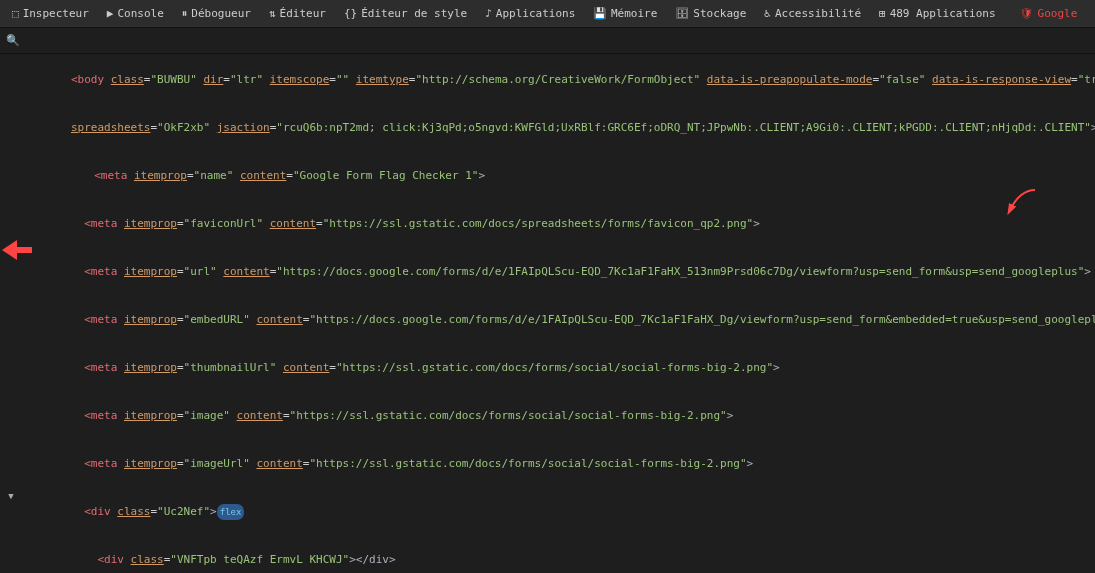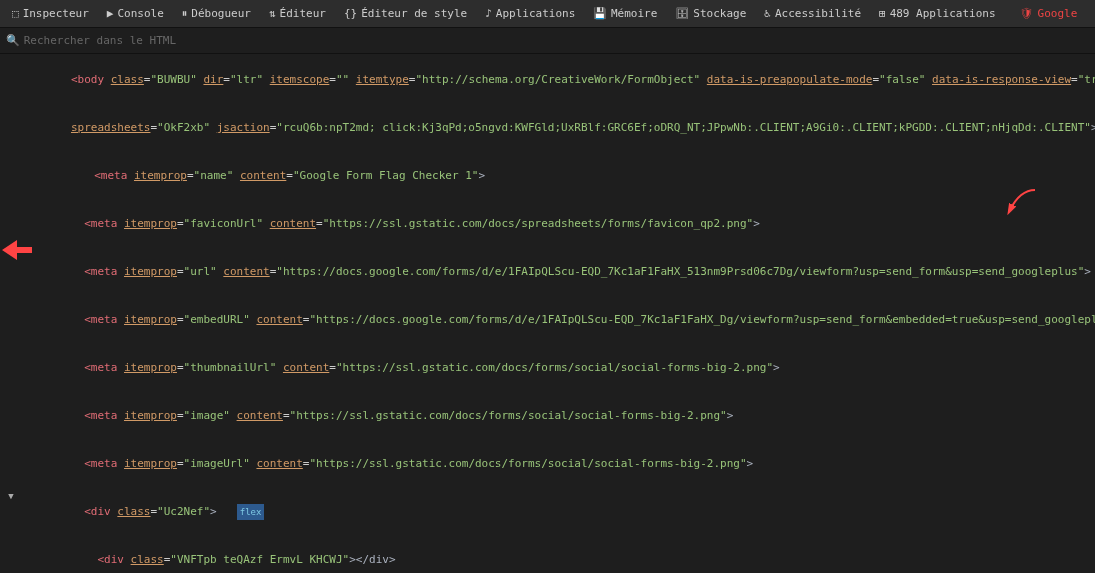--- a/index.html
+++ b/index.html
@@ -118,22 +118,22 @@
     .code-view::-webkit-scrollbar { width: 6px; height: 6px; }
     .code-view::-webkit-scrollbar-track { background: #1e1e1e; }
     .code-view::-webkit-scrollbar-thumb { background: #444; border-radius: 3px; }
 
     .flex-badge {
       display: inline-block;
       background: #2d5a8e;
       color: #7ec8e3;
       font-size: 9px;
       padding: 0 3px;
-      border-radius: 0;
-      margin-left: 20px;
+      border-radius: 7px;
+      margin-left: 0;
       vertical-align: middle;
     }
   </style>
 </head>
 <body>
 
 <div class="container">
 
   <div class="toolbar">
 
@@ -181,21 +181,20 @@
     <div class="toolbar-item" style="color:#e44;">
       <span>🛡</span>
       <span>Google</span>
     </div>
     <div class="add-btn">+</div>
 
   </div>
 
   <div class="search-bar">
     <span style="color:#888;">🔍</span>
-    <input type="text" placeholder="Rechercher dans le HTML" style="">
   </div>
 
   <div class="code-view">
 
     <div class="code-line">
       <span class="line-expand"> </span>
       <span class="line-content">
         <span class="tag">&lt;body</span> <span class="attr">class</span>=<span class="val">"BUWBU"</span> <span class="attr">dir</span>=<span class="val">"ltr"</span> <span class="attr">itemscope</span>=<span class="val">""</span> <span class="attr">itemtype</span>=<span class="val">"http://schema.org/CreativeWork/FormObject"</span> <span class="attr">data-is-preapopulate-mode</span>=<span class="val">"false"</span> <span class="attr">data-is-response-view</span>=<span class="val">"true"</span>
       </span>
     </div>

